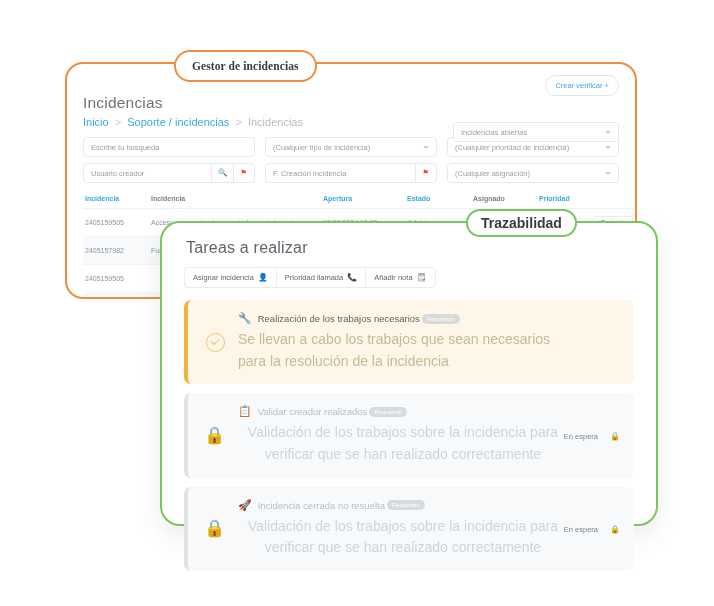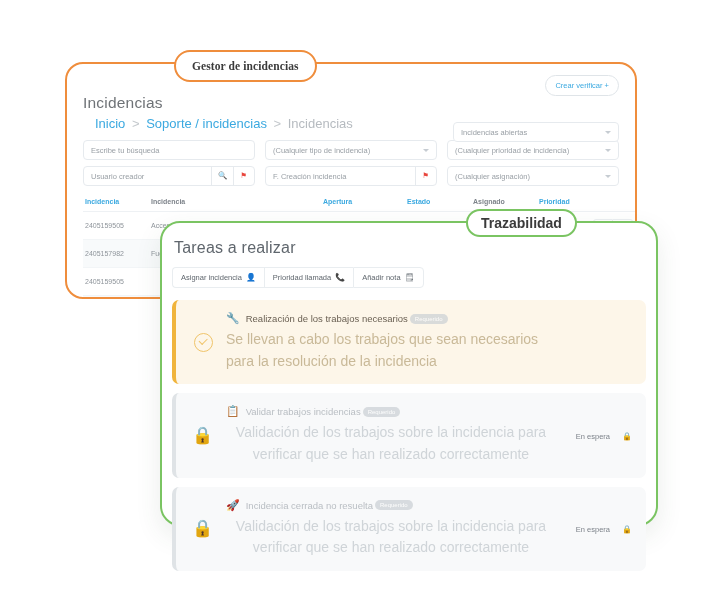--- a/index.html
+++ b/index.html
@@ -59,24 +59,23 @@
 
   #page-title {
     font-size: 15.5px;
     color: #6f7377;
     font-weight: normal;
     margin: 0 0 4px 0;
     letter-spacing: .2px;
   }
 
   #breadcrumb {
-    font-size: 13px;
+    font-size: 11px;
     margin-bottom: 9px;
     white-space: nowrap;
-    margin-left: 12px;
   }
   #breadcrumb .crumb-link { color: #3ba9e0; }
   #breadcrumb .crumb-sep { color: #c3c8cc; margin: 0 3px; }
   #breadcrumb .crumb-current { color: #b6bbc0; }
 
   #create-btn {
     position: absolute;
     right: 16px;
     top: 11px;
     border: 1px solid #dfe4e8;
@@ -217,21 +216,21 @@
     position: absolute;
     left: 160px;
     top: 221px;
     width: 498px;
     height: 305px;
     background: #ffffff;
     border: 2px solid #7ac462;
     border-radius: 20px;
     box-sizing: border-box;
     z-index: 50;
-    padding: 16px 10px;
+    padding: 16px 22px;
     box-shadow: 0 10px 26px rgba(60,80,60,.10);
   }
   #tasks-title {
     font-size: 16px;
     color: #5f666d;
     margin: 0 0 10px 2px;
     font-weight: normal;
     letter-spacing: .2px;
   }
   #task-toolbar {
@@ -510,21 +509,21 @@
           <div class="card-desc">Se llevan a cabo los trabajos que sean necesarios para la resolución de la incidencia</div>
         </div>
       </div>
       <div class="task-card locked">
         <div class="card-status-ico">
           <span class="lock-ico">🔒</span>
         </div>
         <div class="card-body">
           <div class="card-head">
             <span class="head-ico">📋</span>
-            <span class="card-title">Validar trabajos incidencias</span>
+            <span class="card-title">Validar creador realizados</span>
             <span class="req-badge">Requerido</span>
           </div>
           <div class="card-desc">Validación de los trabajos sobre la incidencia para verificar que se han realizado correctamente</div>
         </div>
         <div class="wait-chip">
           <span>En espera</span>
           <span class="wait-lock">🔒</span>
         </div>
       </div>
       <div class="task-card locked">

